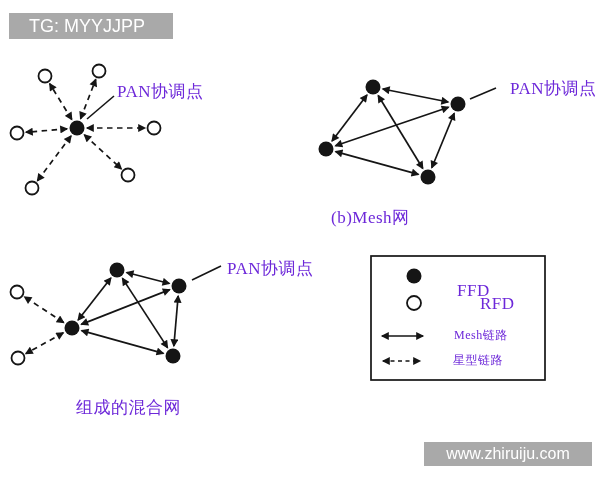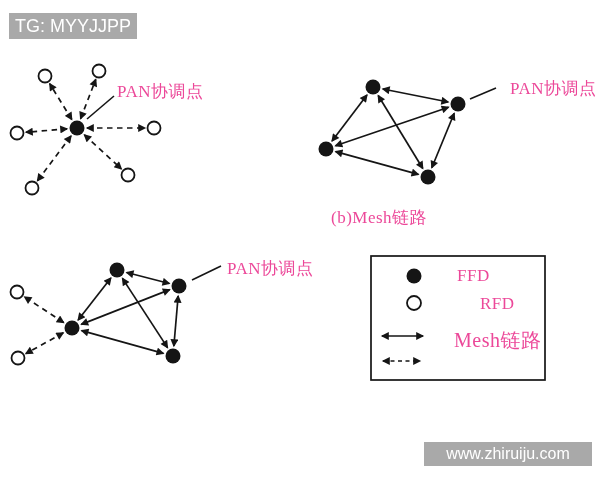--- a/index.html
+++ b/index.html
@@ -2,29 +2,29 @@
 <html><head>
 <meta charset="utf-8">
 <style>
   html,body{margin:0;padding:0;}
   body{width:600px;height:480px;background:#ffffff;overflow:hidden;}
   .stage{
     position:relative;width:600px;height:480px;background:#ffffff;
     font-family:"Liberation Serif","DejaVu Serif",serif;
   }
   .stage svg{position:absolute;left:0;top:0;}
-  .lbl{position:absolute;color:#ec4899;white-space:nowrap;letter-spacing:.5px;}
+  .lbl{position:absolute;color:#6d28d9;white-space:nowrap;letter-spacing:.5px;}
   .fs17{font-size:17px;}
-  .fs16{font-size:20px;}
+  .fs16{font-size:12px;}
   .wm{
     position:absolute;background:#a9a9a9;color:#ffffff;
     font-family:"Liberation Sans","DejaVu Sans",sans-serif;
     white-space:nowrap;box-sizing:border-box;
   }
-  .wm-tl{left:9px;top:13px;width:128px;height:26px;font-size:18px;line-height:26px;padding-left:6px;}
+  .wm-tl{left:9px;top:13px;width:164px;height:26px;font-size:18px;line-height:26px;padding-left:20px;}
   .wm-br{left:424px;top:442px;width:168px;height:24px;font-size:16px;line-height:24px;text-align:center;}
 </style>
 </head>
 <body>
 
 <div class="stage">
 
   <svg id="fig" width="600" height="480" viewBox="0 0 600 480">
       <defs>
         <marker id="ah" viewBox="0 0 10 10" refX="8.5" refY="5" markerWidth="9.5" markerHeight="8" markerUnits="userSpaceOnUse" orient="auto-start-reverse">
@@ -75,21 +75,23 @@
       <circle cx="414" cy="276" r="7.5" fill="#151515"></circle>
       <circle cx="414" cy="303" r="7" fill="#ffffff" stroke="#151515" stroke-width="1.8"></circle>
       <line x1="382" y1="336" x2="423" y2="336" stroke="#151515" stroke-width="1.7" marker-start="url(#ah)" marker-end="url(#ah)"></line>
       <line x1="383" y1="361" x2="420" y2="361" stroke="#151515" stroke-width="1.7" marker-start="url(#ah)" marker-end="url(#ah)" stroke-dasharray="4 3.5"></line>
     </svg>
 
   <span class="lbl fs17" style="left:117px;top:80px">PAN协调点</span>
   <span class="lbl fs17" style="left:510px;top:77px">PAN协调点</span>
   <span class="lbl fs17" style="left:227px;top:257px">PAN协调点</span>
 
-  <span class="lbl fs17" style="left:331px;top:206px">(b)Mesh链路</span>
+  <span class="lbl fs17" style="left:331px;top:206px">(b)Mesh网</span>
+  <span class="lbl fs17" style="left:76px;top:396px">组成的混合网</span>
 
-  <span class="lbl fs17" style="left:457px;top:266px">FFD</span>
+  <span class="lbl fs17" style="left:457px;top:281px">FFD</span>
   <span class="lbl fs17" style="left:480px;top:294px">RFD</span>
   <span class="lbl fs16" style="left:454px;top:327px">Mesh链路</span>
+  <span class="lbl fs16" style="left:453px;top:352px">星型链路</span>
 
   <div class="wm wm-tl">TG: MYYJJPP</div>
   <div class="wm wm-br">www.zhiruiju.com</div>
 </div>
 
 </body></html>

